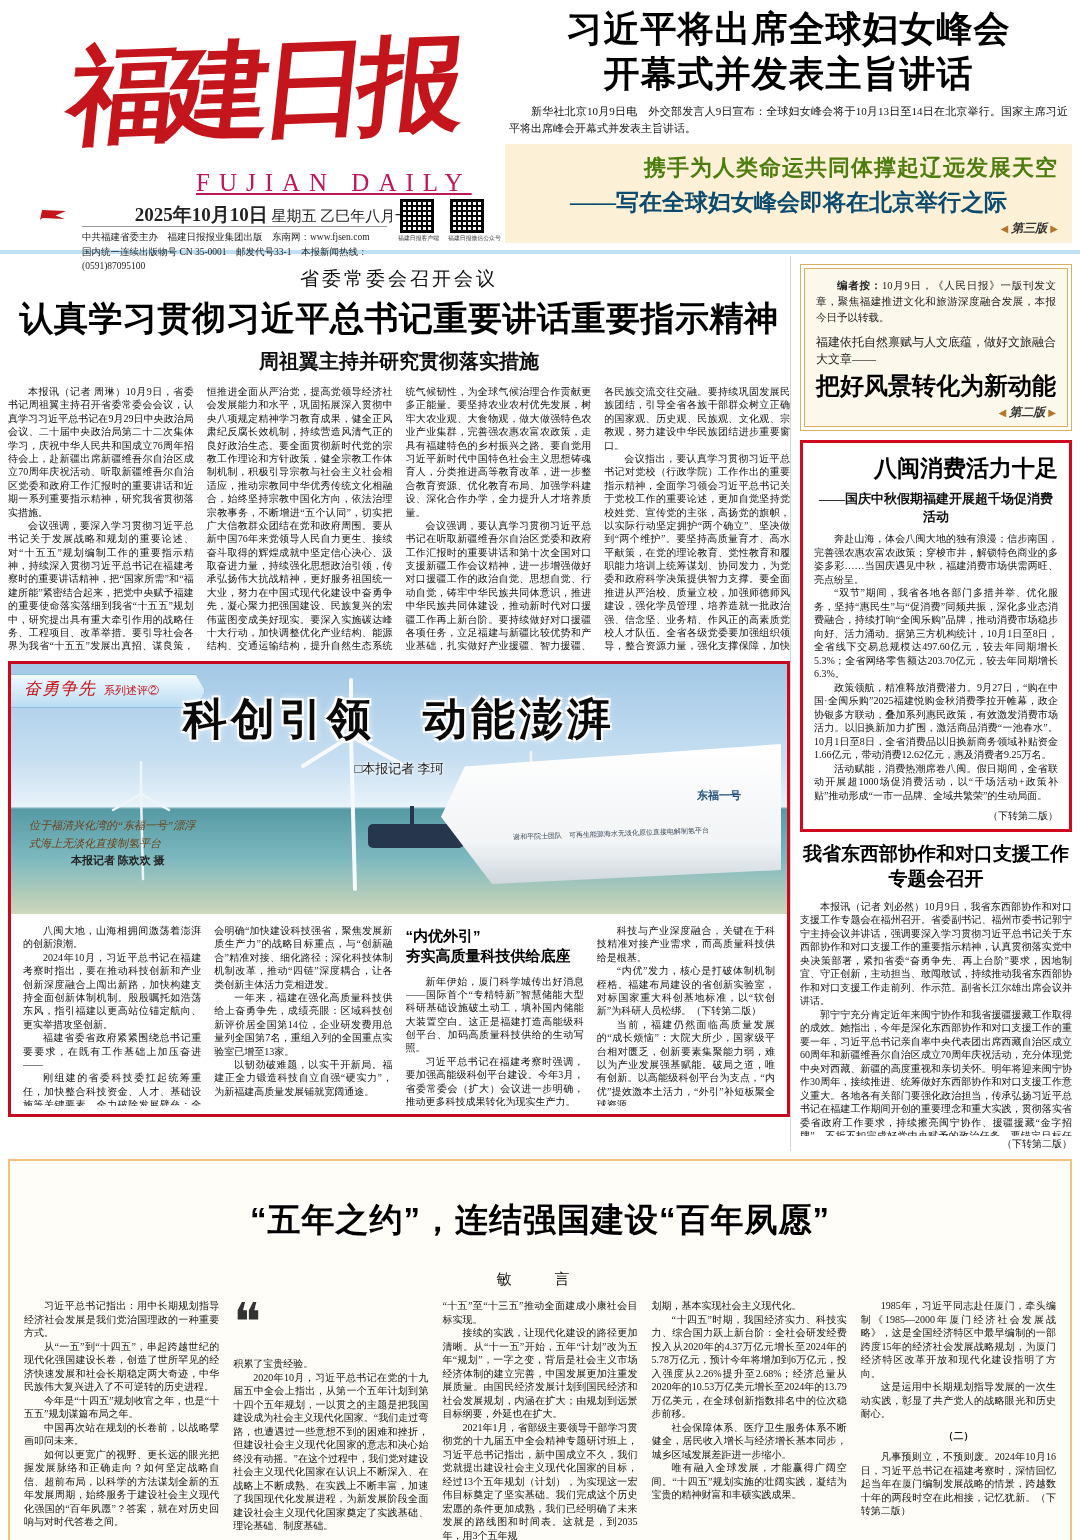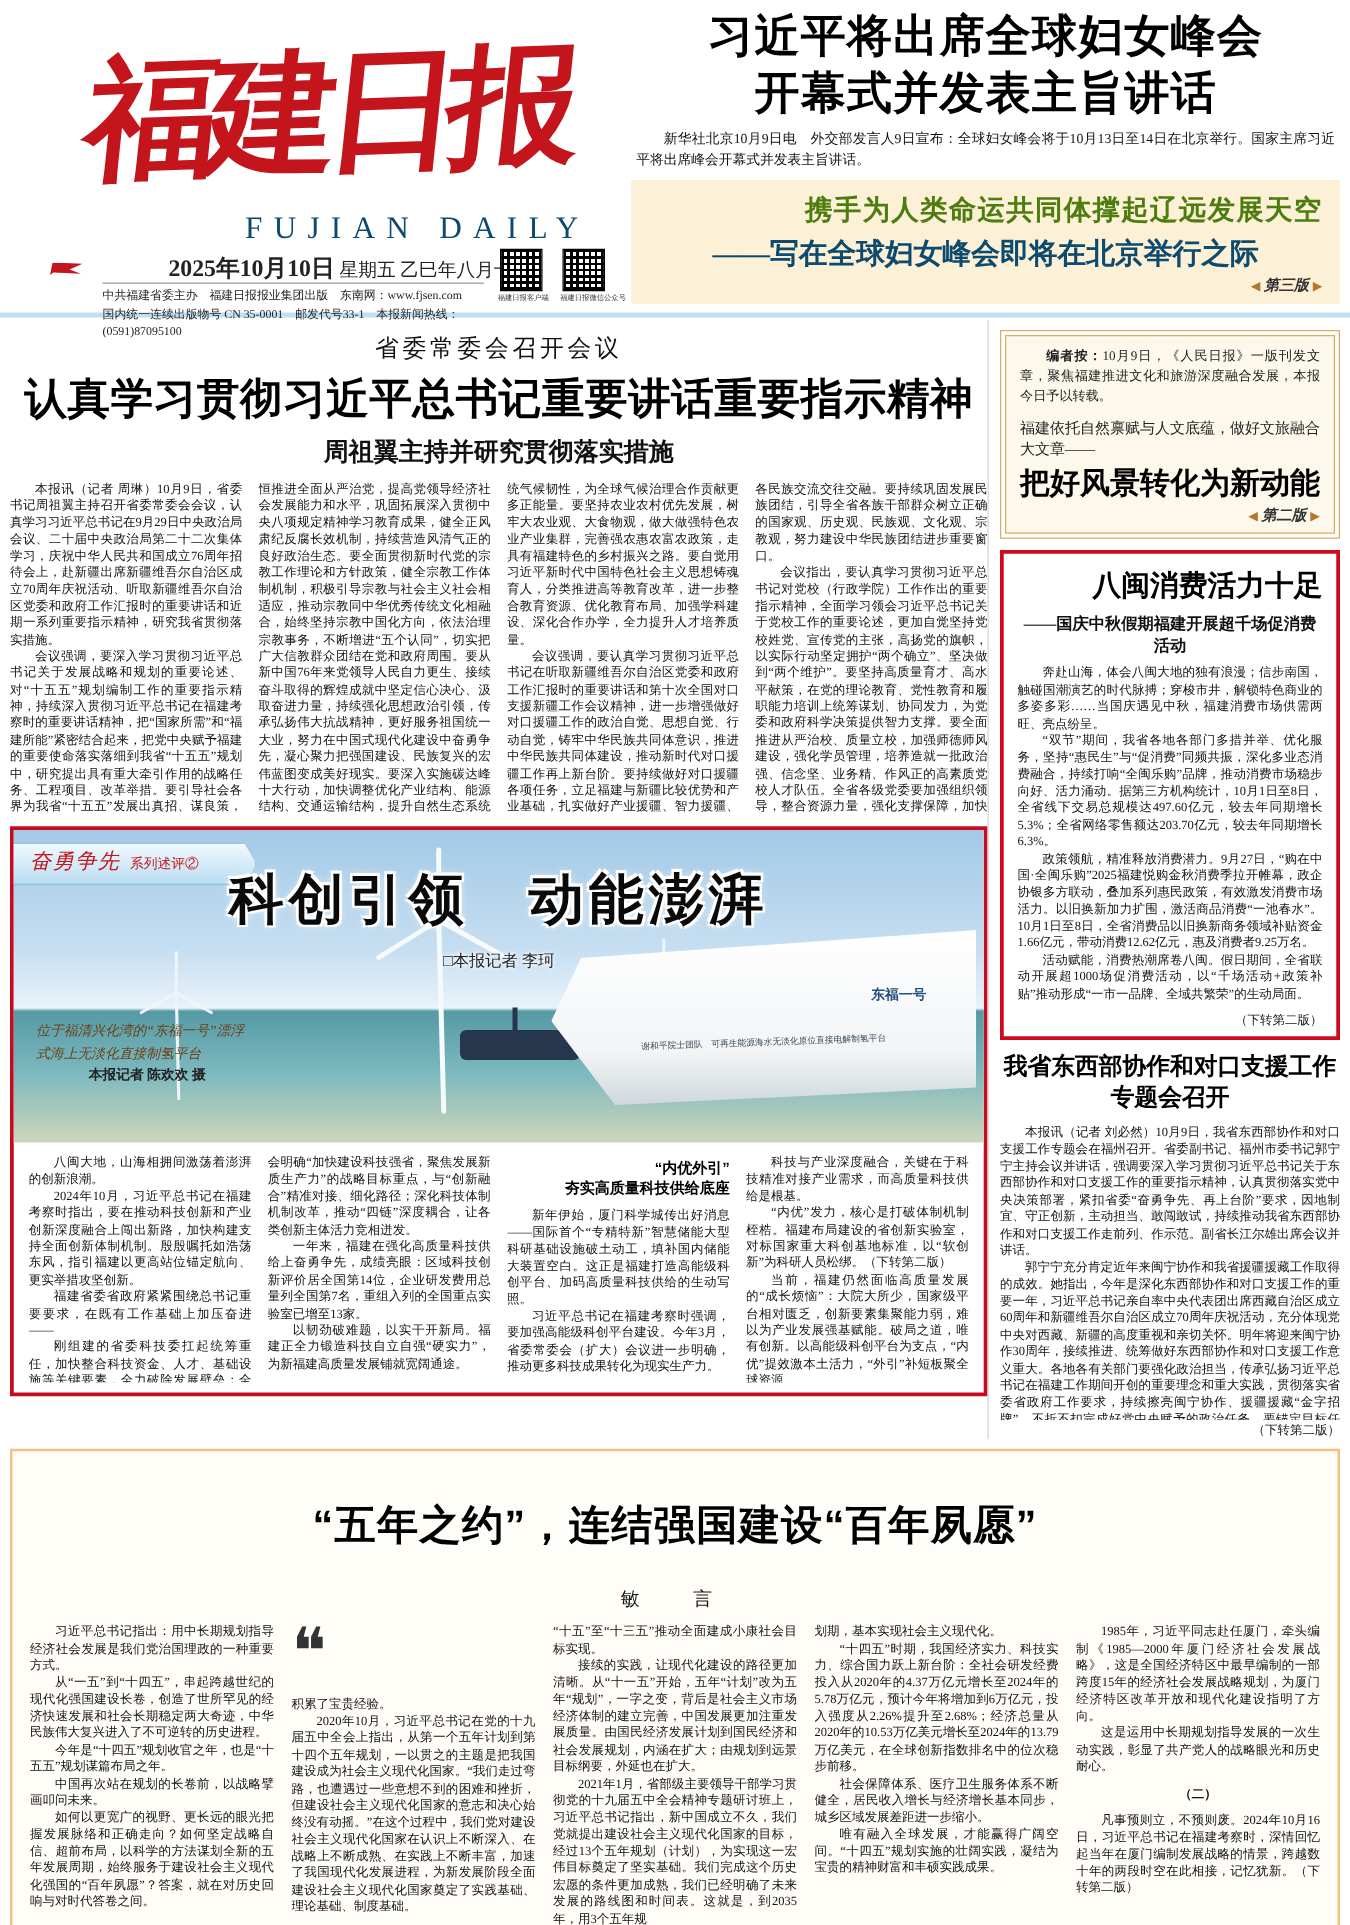--- a/index.html
+++ b/index.html
@@ -4,21 +4,21 @@
 <style>
   html,body{margin:0;padding:0;background:#fff;}
   .page{position:relative;width:1080px;height:1540px;background:#fff;overflow:hidden;
         font-family:"Liberation Serif","DejaVu Serif",serif;color:#1a1a1a;}
   .hei{font-family:"Liberation Sans","DejaVu Sans",sans-serif;}
   
   .header{position:relative;height:250px;}
   .masthead{position:absolute;left:0;top:0;width:500px;height:250px;}
   .calligraphy{position:absolute;left:70px;top:6px;font-size:106px;font-weight:bold;color:#c3151b;
                letter-spacing:-10px;transform:skewX(-8deg) rotate(-2deg);line-height:1.6;white-space:nowrap;}
-  .masthead-en{position:absolute;left:196px;top:169px;font-size:25px;letter-spacing:9px;color:#0c4a6e;}
+  .masthead-en{position:absolute;left:196px;top:169px;font-size:25px;letter-spacing:9px;color:#be185d;text-decoration:underline;}
   .flag-icon{position:absolute;left:40px;top:210px;width:26px;height:10px;background:#c3151b;
              clip-path:polygon(0 100%,8% 0,100% 10%,60% 55%,95% 90%,10% 80%);}
   .date-line{position:absolute;left:80px;top:202px;width:400px;text-align:center;font-size:15px;color:#222;}
   .date-line b{font-size:19px;}
   .org-lines{position:absolute;left:82px;top:226px;width:305px;font-size:9.5px;line-height:1.55;color:#222;
              border-top:1px solid #999;padding-top:3px;}
   .qr-group{position:absolute;left:396px;top:200px;display:flex;gap:8px;}
   .qr{width:42px;text-align:center;}
   .qr-img{width:32px;height:32px;margin:0 auto;background:
       repeating-linear-gradient(0deg,#000 0 2px,transparent 2px 5px),
@@ -67,21 +67,21 @@
   .photo-title{position:absolute;left:0;right:0;top:26px;text-align:center;font-size:44px;font-weight:900;
        letter-spacing:4px;color:#0a0a0a;
        text-shadow:-2px -2px 0 #fff,2px -2px 0 #fff,-2px 2px 0 #fff,2px 2px 0 #fff,0 0 8px #fff;}
   .photo-byline{position:absolute;left:0;right:0;top:96px;text-align:center;font-size:13px;color:#222;
        text-shadow:0 0 4px #fff,0 0 4px #fff;}
   .photo-caption{position:absolute;left:18px;bottom:44px;font-size:11px;font-style:italic;color:#6d3f15;line-height:1.6;}
   .photo-credit{margin-left:42px;font-style:normal;font-weight:bold;color:#222;}
   .feature-cols{display:flex;gap:13px;padding:10px 12px 8px;}
   .fcol{flex:1;height:182px;overflow:hidden;font-size:10px;line-height:1.34;text-align:justify;color:#111;}
   .fcol .para{margin:0;text-indent:2em;}
-  .fsubhead{text-align:right;font-weight:900;font-size:12px;line-height:1.35;margin:2px 0 8px;color:#000;}
+  .fsubhead{text-align:left;font-weight:900;font-size:15px;line-height:1.35;margin:2px 0 8px;color:#000;}
   
   .editor-box{border:1px solid #d9ae61;padding:3px;margin-top:8px;}
   .editor-inner{border:1px solid #d9ae61;background:#fdf8ec;padding:9px 11px 5px;}
   .editor-note{font-size:10.5px;line-height:1.5;text-align:justify;color:#222;text-indent:2em;}
   .editor-note b{font-weight:bold;}
   .editor-kicker{font-size:12px;margin-top:9px;color:#222;}
   .editor-title{font-size:24px;font-weight:900;text-align:center;margin-top:2px;color:#000;}
   .holiday-box{border:3px solid #cf0a1e;margin-top:9px;padding:10px 11px 6px;}
   .holiday-t1{font-size:23px;font-weight:900;color:#000;}
   .holiday-t2{font-size:23px;font-weight:900;text-align:right;color:#000;}
@@ -256,21 +256,21 @@
           <div class="page-ref">
             <span class="arrow">◀</span><span class="pr-text">第二版</span><span class="arrow">▶</span>
           </div>
         </div>
       </div>
 
       <div class="holiday-box">
         <div class="holiday-t2 hei">八闽消费活力十足</div>
         <div class="holiday-sub">——国庆中秋假期福建开展超千场促消费活动</div>
         <div class="holiday-body">
-            <p class="para">奔赴山海，体会八闽大地的独有浪漫；信步南国，触碰国潮演艺的时代脉搏；穿梭市井，解锁特色商业的多姿多彩……当国庆遇见中秋，福建消费市场供需两旺、亮点纷呈。</p>
+            <p class="para">奔赴山海，体会八闽大地的独有浪漫；信步南国，完善强农惠农富农政策；穿梭市井，解锁特色商业的多姿多彩……当国庆遇见中秋，福建消费市场供需两旺、亮点纷呈。</p>
             <p class="para">“双节”期间，我省各地各部门多措并举、优化服务，坚持“惠民生”与“促消费”同频共振，深化多业态消费融合，持续打响“全闽乐购”品牌，推动消费市场稳步向好、活力涌动。据第三方机构统计，10月1日至8日，全省线下交易总规模达497.60亿元，较去年同期增长5.3%；全省网络零售额达203.70亿元，较去年同期增长6.3%。</p>
             <p class="para">政策领航，精准释放消费潜力。9月27日，“购在中国·全闽乐购”2025福建悦购金秋消费季拉开帷幕，政企协银多方联动，叠加系列惠民政策，有效激发消费市场活力。以旧换新加力扩围，激活商品消费“一池春水”。10月1日至8日，全省消费品以旧换新商务领域补贴资金1.66亿元，带动消费12.62亿元，惠及消费者9.25万名。</p>
             <p class="para">活动赋能，消费热潮席卷八闽。假日期间，全省联动开展超1000场促消费活动，以“千场活动+政策补贴”推动形成“一市一品牌、全域共繁荣”的生动局面。</p>
           </div>
         <div class="jump">（下转第二版）</div>
       </div>
 
       <article class="support">
         <h3 class="support-title hei">我省东西部协作和对口支援工作专题会召开</h3>
         <div class="support-body">

